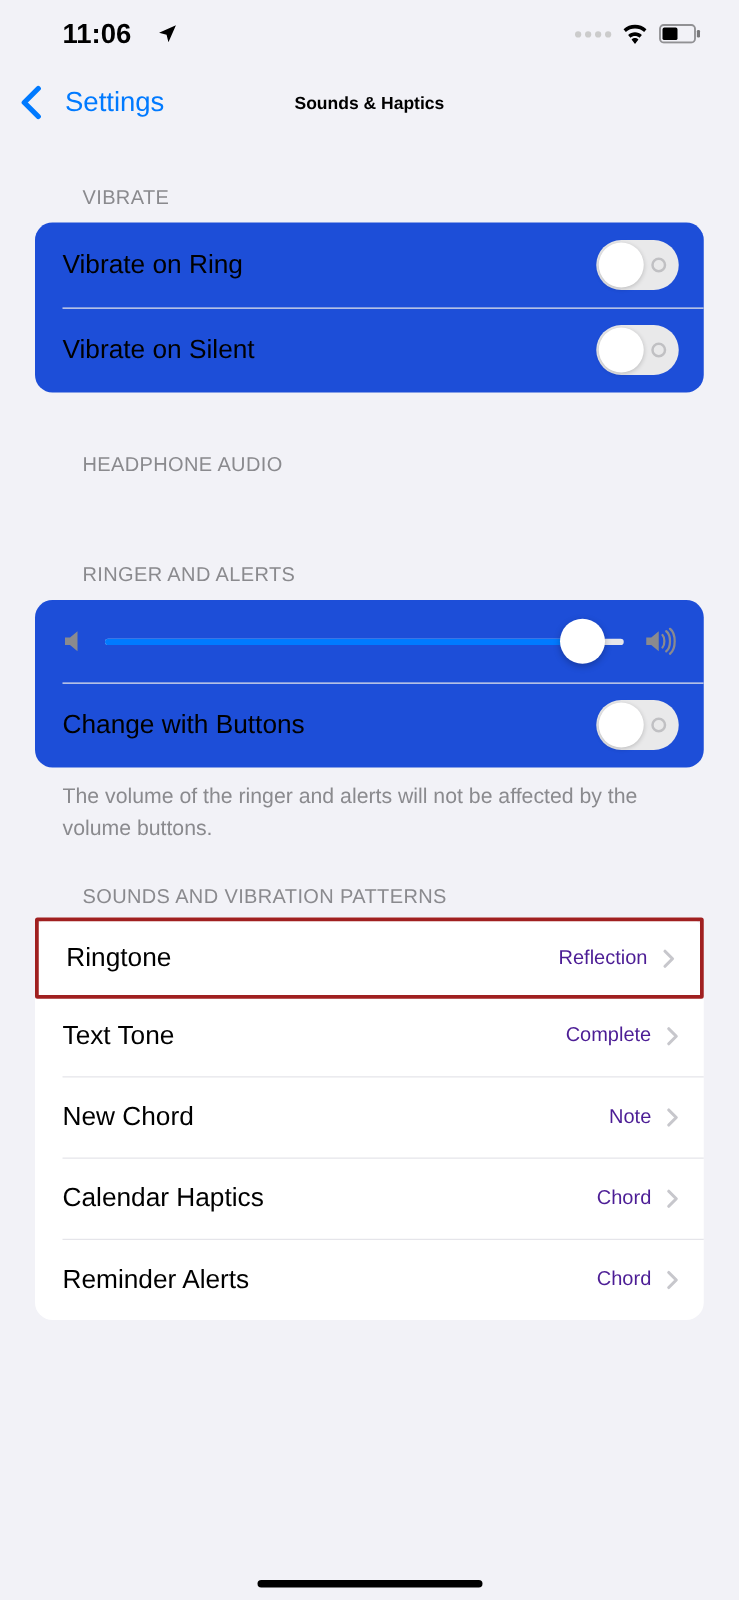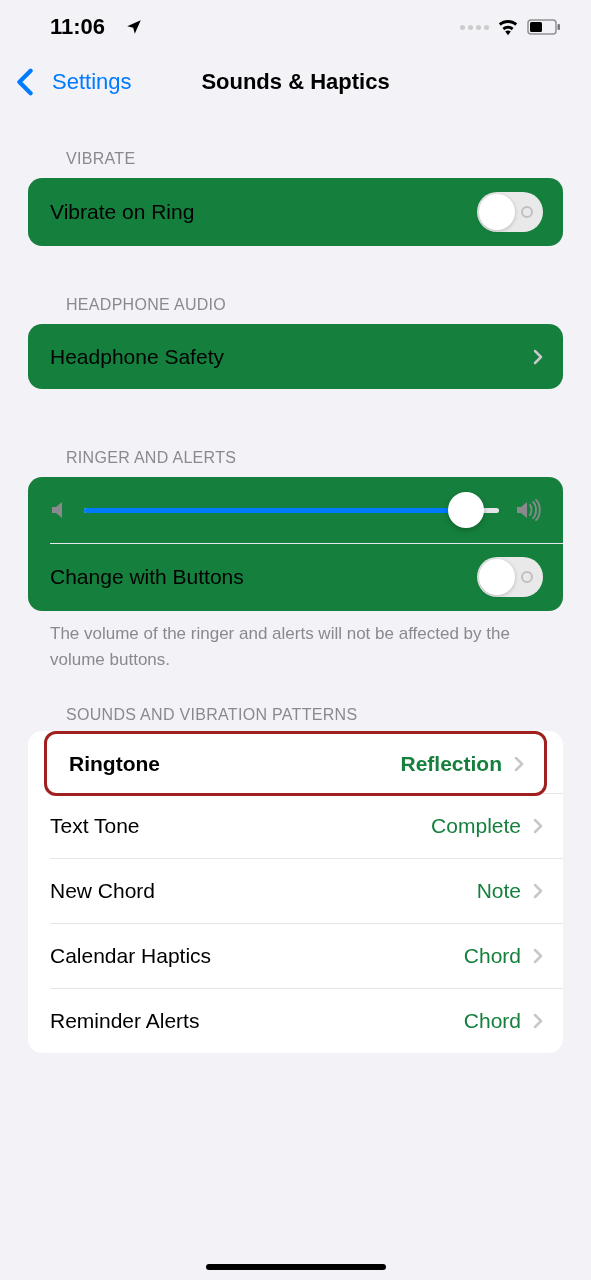--- a/index.html
+++ b/index.html
@@ -61,36 +61,36 @@
     }
     .back-chevron {
       font-size: 32px;
       margin-right: 2px;
       line-height: 1;
     }
     .nav-title {
       position: absolute;
       left: 50%;
       transform: translateX(-50%);
-      font-size: 22px;
+      font-size: 14px;
       font-weight: 600;
     }
     .content {
       padding-top: 40px;
     }
     .section-header {
       text-transform: uppercase;
       color: #8a8a8e;
       font-size: 16px;
       padding: 0 30px 10px 50px;
       letter-spacing: 0.3px;
       margin-left: 16px;
     }
     .section-group {
-      background: #15803d;
+      background: #1d4ed8;
       border-radius: 14px;
       margin: 0 28px;
       overflow: hidden;
     }
     .row {
       display: flex;
       align-items: center;
       justify-content: space-between;
       padding: 14px 20px 14px 22px;
       min-height: 65px;
@@ -104,22 +104,22 @@
       left: 22px;
       right: 0;
       height: 1px;
       background: #e5e5ea;
     }
     .row-label {
       font-size: 21px;
       color: #000;
     }
     .row-value {
-      font-size: 21px;
-      color: #15803d;
+      font-size: 16px;
+      color: #4c1d95;
       margin-left: auto;
       margin-right: 12px;
     }
     .chevron {
       color: #c7c7cc;
       font-size: 20px;
     }
     .toggle {
       width: 66px;
       height: 40px;
@@ -182,25 +182,24 @@
       border-radius: 50%;
       background: #fff;
       box-shadow: 0 2px 6px rgba(0,0,0,0.25);
       position: absolute;
       top: 50%;
       left: 92%;
       transform: translate(-50%, -50%);
     }
     .highlighted {
       border: 3px solid #a02020;
-      border-radius: 12px;
-      margin: -3px 16px;
+      border-radius: 2px;
+      margin: -3px 0;
       position: relative;
       z-index: 2;
-      font-weight: bold;
     }
     .sounds-section {
       background: #fff;
       margin: 0 28px;
       border-radius: 14px;
       overflow: visible;
     }
     .home-indicator {
       position: absolute;
       bottom: 10px;
@@ -263,35 +262,32 @@
 
   <div class="section-header">Vibrate</div>
   <div class="section-group">
     <div class="row">
       <span class="row-label">Vibrate on Ring</span>
       <div class="toggle">
         <div class="toggle-o"></div>
         <div class="toggle-knob"></div>
       </div>
     </div>
+    <div class="row">
+      <span class="row-label">Vibrate on Silent</span>
+      <div class="toggle">
+        <div class="toggle-o"></div>
+        <div class="toggle-knob"></div>
+      </div>
+    </div>
   </div>
 
   <div class="section-spacer"></div>
 
   <div class="section-header">Headphone Audio</div>
-  <div class="section-group">
-    <div class="row">
-      <span class="row-label">Headphone Safety</span>
-      <span class="chevron">
-        <svg width="10" height="16" viewBox="0 0 10 16" fill="none" stroke="#c7c7cc" stroke-width="2.5" stroke-linecap="round" stroke-linejoin="round">
-            <path d="M2 2l6 6-6 6"></path>
-          </svg>
-      </span>
-    </div>
-  </div>
 
   <div class="section-spacer"></div>
   <div style="height:10px"></div>
 
   <div class="section-header">Ringer and Alerts</div>
   <div class="section-group">
     <div class="slider-row">
       <span>
         <svg width="18" height="22" viewBox="0 0 18 22" fill="#8a8a8e">
             <path d="M2 8h4l6-5v16l-6-5H2V8z"></path>

